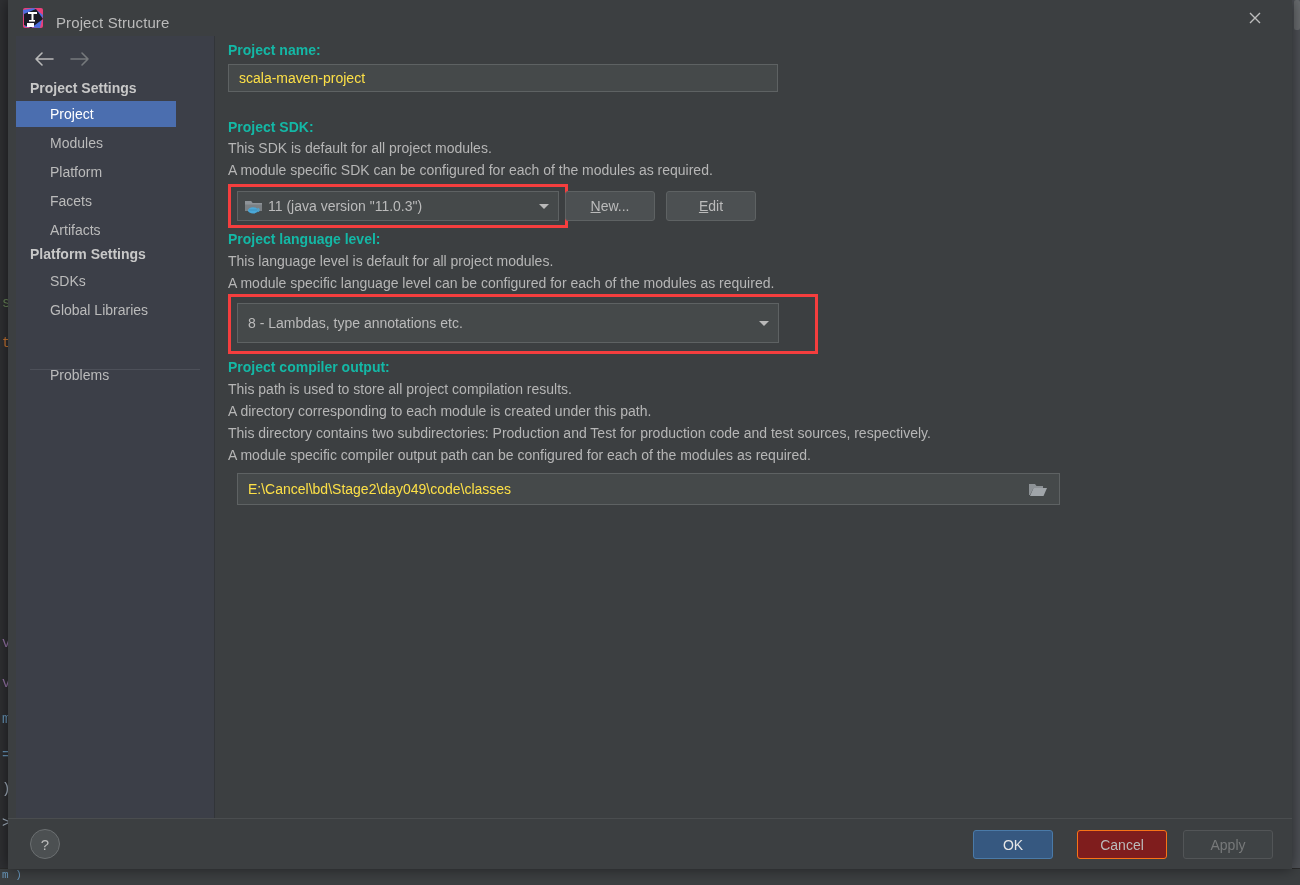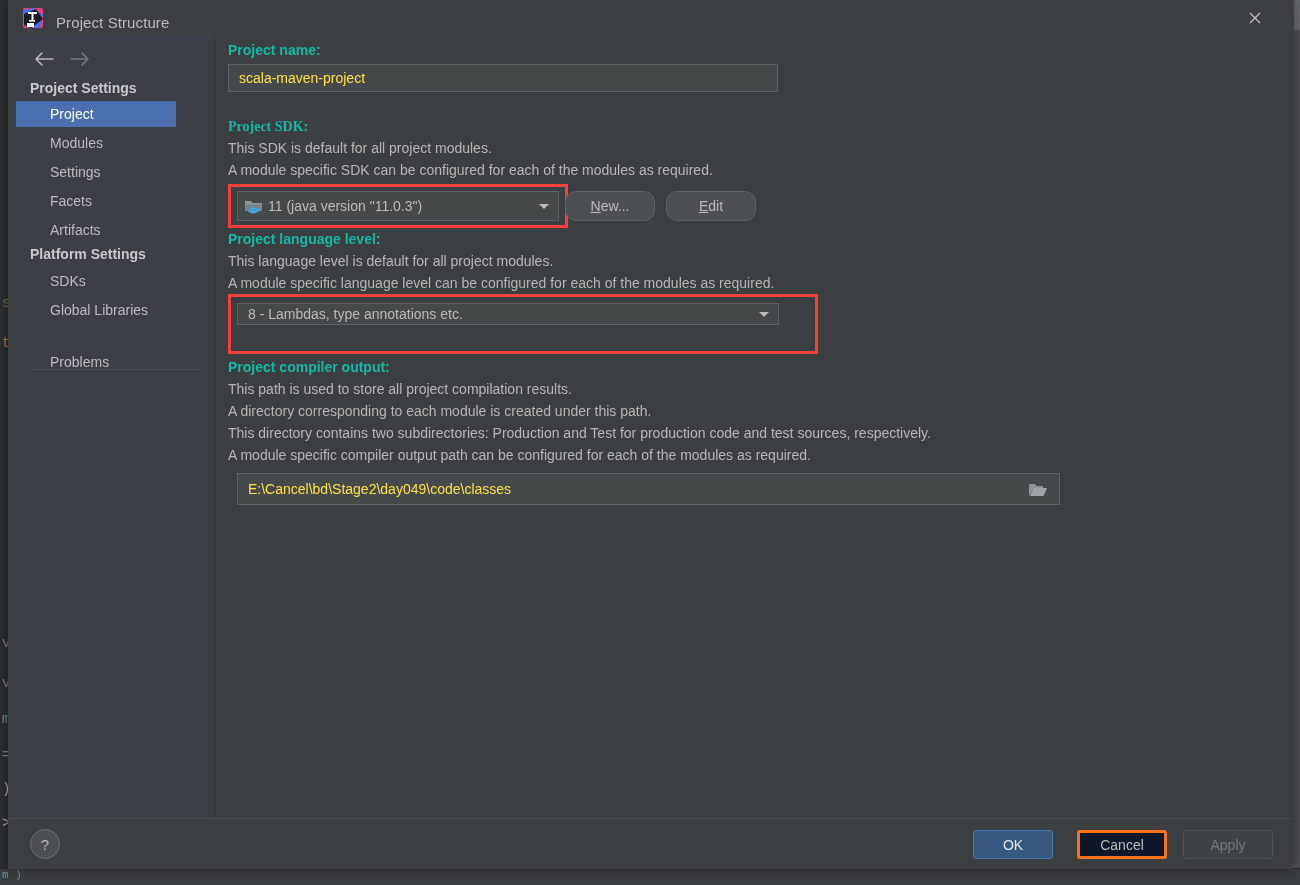--- a/index.html
+++ b/index.html
@@ -239,21 +239,21 @@
     display: flex;
     align-items: center;
     justify-content: center;
   }
 
   .push-button {
     position: absolute;
     box-sizing: border-box;
     background: #4c5052;
     border: 1px solid #5e6263;
-    border-radius: 11px;
+    border-radius: 3px;
     color: #bbbbbb;
     font-size: 14px;
     font-family: "Liberation Sans", sans-serif;
     display: flex;
     align-items: center;
     justify-content: center;
     cursor: pointer;
   }
   .mnemonic { text-decoration: underline; }
 
@@ -310,22 +310,22 @@
   #ok-button {
     left: 965px;
     width: 80px;
     background: #365880;
     border: 1px solid #4a7aa8;
     color: #e6e6e6;
   }
   #cancel-button {
     left: 1069px;
     width: 90px;
-    background: #0f172a;
-    border: 3px solid #f97316;
+    background: #7f1d1d;
+    border: 1px solid #f97316;
     color: #bbbbbb;
   }
   #apply-button {
     left: 1175px;
     width: 90px;
     background: #3f4345;
     border: 1px solid #525557;
     color: #77797a;
     cursor: default;
   }
@@ -391,50 +391,50 @@
       </div>
 
       <div class="sidebar-group-title" style="top:44px;">Project Settings</div>
       <div class="sidebar-item selected" style="top:65px;">
         <span>Project</span>
       </div>
       <div class="sidebar-item" style="top:94px;">
         <span>Modules</span>
       </div>
       <div class="sidebar-item" style="top:123px;">
-        <span>Settings</span>
+        <span>Platform</span>
       </div>
       <div class="sidebar-item" style="top:181px;">
         <span>Artifacts</span>
       </div>
       <div class="sidebar-item" style="top:152px;">
         <span>Facets</span>
       </div>
 
       <div class="sidebar-group-title" style="top:210px;">Platform Settings</div>
       <div class="sidebar-item" style="top:232px;">
         <span>SDKs</span>
       </div>
       <div class="sidebar-item" style="top:261px;">
         <span>Global Libraries</span>
       </div>
 
       <div id="sidebar-separator"></div>
 
-      <div class="sidebar-item" style="top:313px;">
+      <div class="sidebar-item" style="top:326px;">
         <span>Problems</span>
       </div>
     </div>
 
     <div id="main-panel">
 
       <div class="field-label" style="left:13px; top:6px;">Project name:</div>
       <div class="text-input" style="left:13px; top:28px; width:550px; height:28px;">scala-maven-project</div>
 
-      <div class="field-label" style="left:13px; top:83px;font-family:Liberation Serif, serif;">Project SDK:</div>
+      <div class="field-label" style="left:13px; top:83px;">Project SDK:</div>
       <div class="desc-line" style="left:13px; top:104px;">This SDK is default for all project modules.</div>
       <div class="desc-line" style="left:13px; top:126px;">A module specific SDK can be configured for each of the modules as required.</div>
 
       <div class="annotation-box" style="left:13px; top:148px; width:340px; height:44px;"></div>
 
       <div class="combo" style="left:22px; top:155px; width:322px; height:30px;">
         <span style="width:30px; display:flex; align-items:center; justify-content:center;">
           <svg width="19" height="16" viewBox="0 0 19 16">
             <path d="M1 3 h6 l1.5 2 H18 v8 H1 Z" fill="#7b8084"></path>
             <path d="M1 3 h6 l1.5 2 H18 v1.4 H1 Z" fill="#8e9398"></path>
@@ -457,21 +457,21 @@
       <div class="push-button" style="left:451px; top:155px; width:90px; height:30px;">
         <span><span class="mnemonic">E</span>dit</span>
       </div>
 
       <div class="field-label" style="left:13px; top:195px;">Project language level:</div>
       <div class="desc-line" style="left:13px; top:217px;">This language level is default for all project modules.</div>
       <div class="desc-line" style="left:13px; top:239px;">A module specific language level can be configured for each of the modules as required.</div>
 
       <div class="annotation-box" style="left:13px; top:258px; width:590px; height:60px;"></div>
 
-      <div class="combo" style="left:22px; top:267px; width:542px; height:22px; padding-left:10px;">
+      <div class="combo" style="left:22px; top:267px; width:542px; height:40px; padding-left:10px;">
         <span class="combo-text">8 - Lambdas, type annotations etc.</span>
         <span class="combo-arrow">
           <svg width="12" height="8" viewBox="0 0 12 8">
               <path d="M1 2 L6 7 L11 2 Z" fill="#b9b9b9"></path>
             </svg>
         </span>
       </div>
 
       <div class="field-label" style="left:13px; top:323px;">Project compiler output:</div>
       <div class="desc-line" style="left:13px; top:345px;">This path is used to store all project compilation results.</div>

